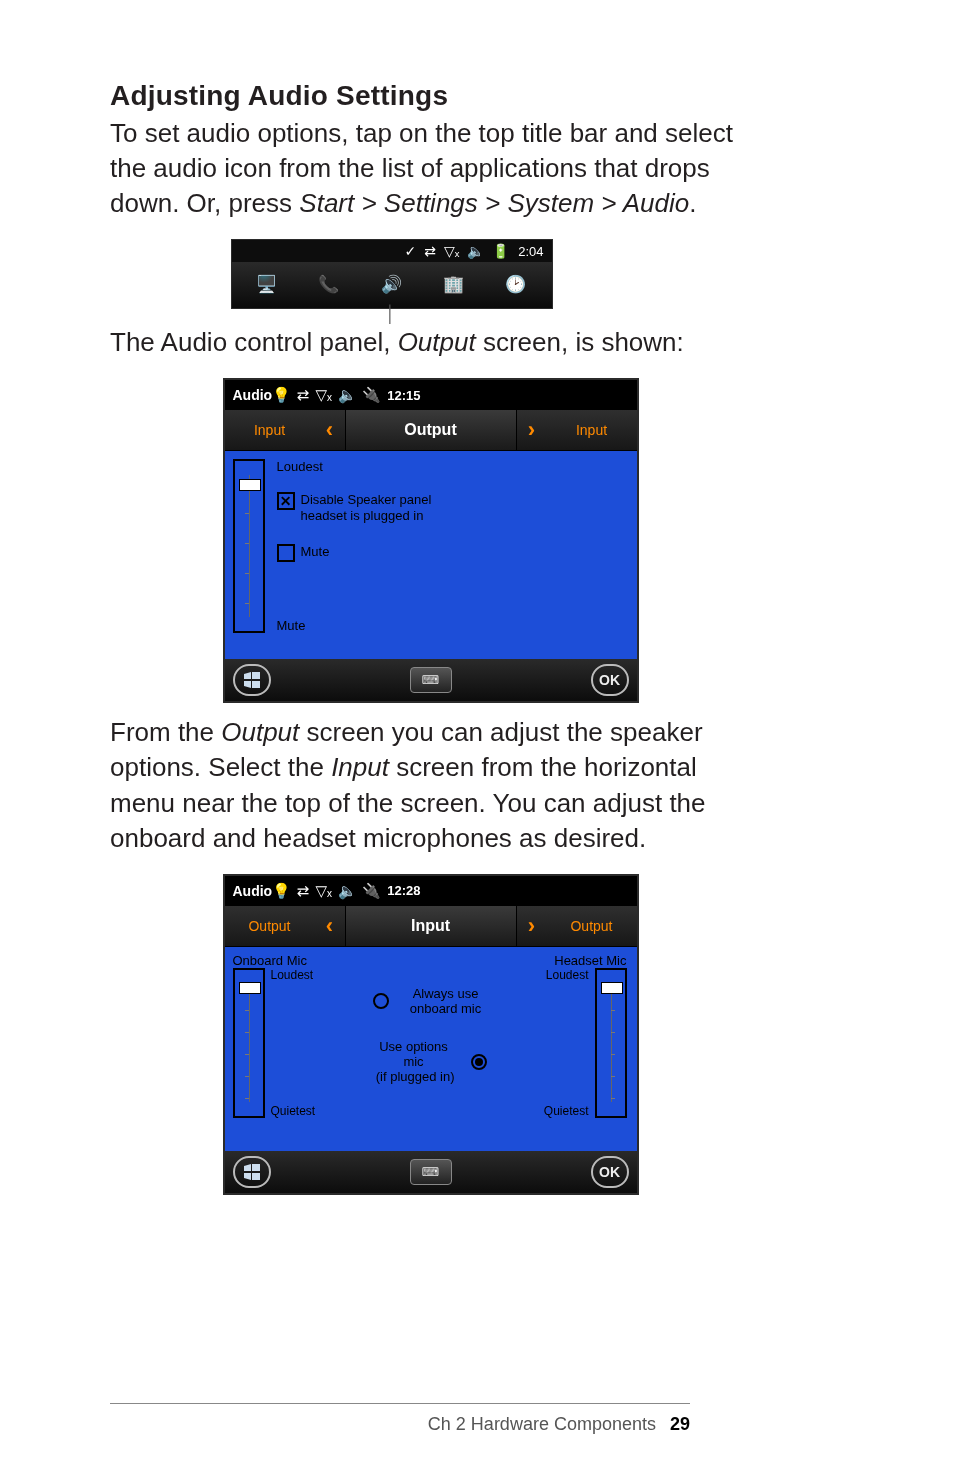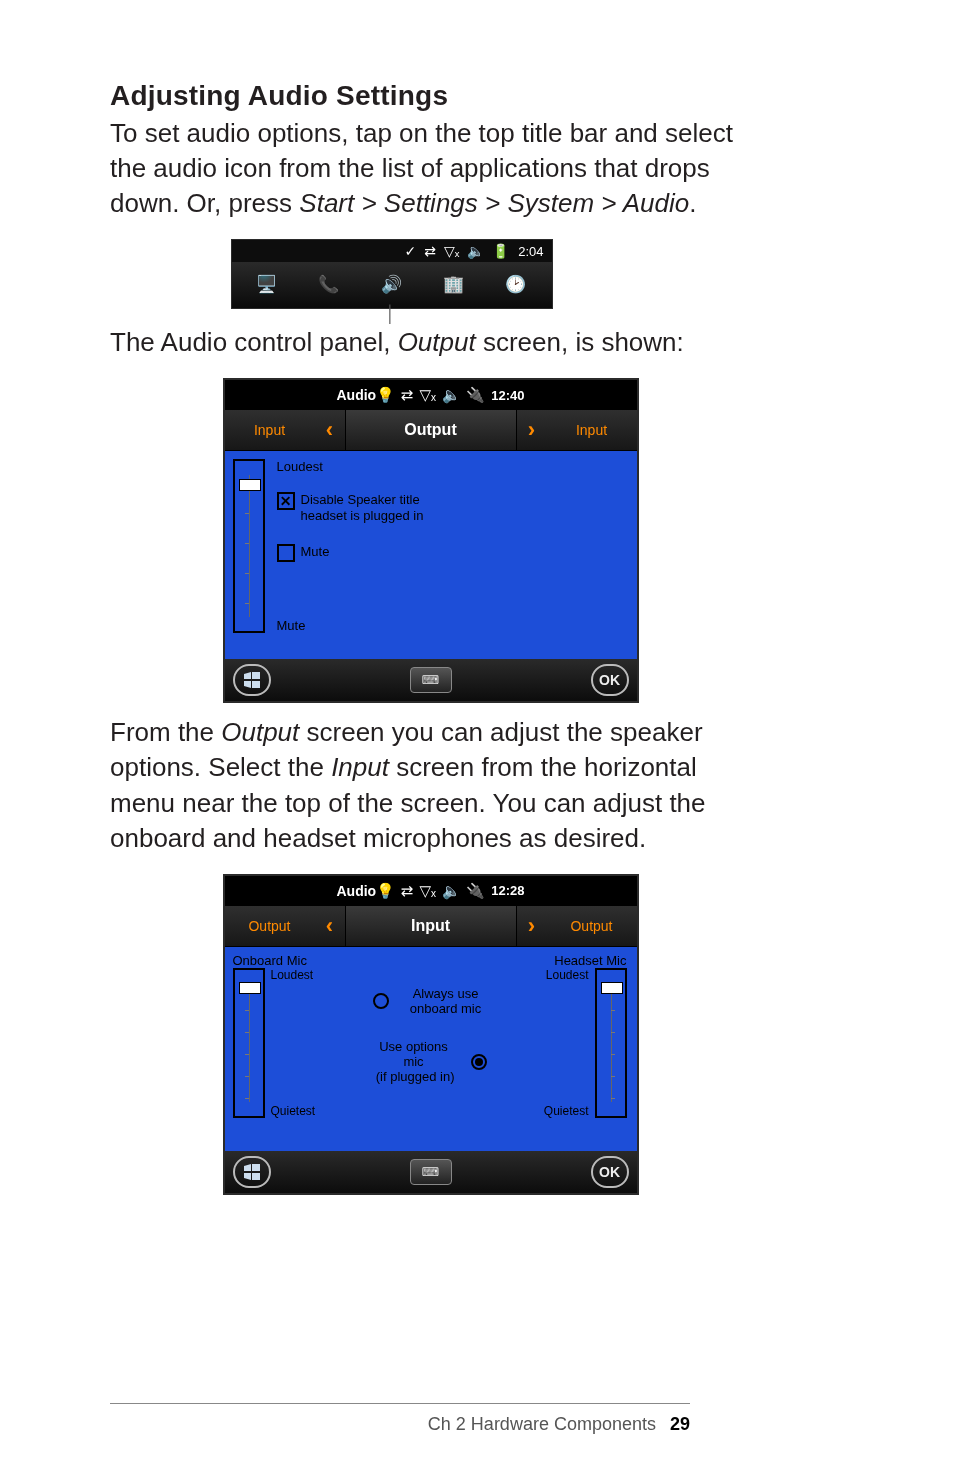--- a/index.html
+++ b/index.html
@@ -81,21 +81,21 @@
     background: #1e1e1e;
     font-family: Tahoma, Verdana, sans-serif;
     box-sizing: border-box;
   }
   .device-shot .titlebar {
     height: 30px;
     background: #000;
     color: #fff;
     display: flex;
     align-items: center;
-    justify-content: center;
+    justify-content: flex-start;
     padding: 0 8px;
     font-size: 14px;
     font-weight: 700;
   }
   .device-shot .titlebar .right {
     display: flex;
     align-items: center;
     gap: 6px;
     font-weight: 400;
     font-size: 13px;
@@ -311,21 +311,21 @@
   <div class="center-img">
     <div class="device-shot">
       <div class="titlebar">
         <span>Audio</span>
         <span class="right">
           <span class="g">💡</span>
           <span class="g">⇄</span>
           <span class="g">▽ₓ</span>
           <span class="g">🔈</span>
           <span class="g">🔌</span>
-          <b>12:40</b>
+          <b>12:15</b>
         </span>
       </div>
       <div class="tabs">
         <div class="side">Input</div>
         <div class="arrow">‹</div>
         <div class="active">Output</div>
         <div class="arrow">›</div>
         <div class="side">Input</div>
       </div>
       <div class="content">
@@ -337,21 +337,21 @@
             <div class="tick" style="top:82px"></div>
             <div class="tick" style="top:112px"></div>
             <div class="tick" style="top:142px"></div>
             <div class="thumb" style="top:18px"></div>
           </div>
           <div class="out-right">
             <div class="toplabel">Loudest</div>
             <div class="cb-row">
               <div class="cb">✕</div>
               <div class="lbl">
-                <span>Disable Speaker title</span><br>
+                <span>Disable Speaker panel</span><br>
                 <span>headset is plugged in</span>
               </div>
             </div>
             <div class="cb-row">
               <div class="cb"></div>
               <div class="lbl">Mute</div>
             </div>
             <div style="flex:1"></div>
             <div>Mute</div>
           </div>

